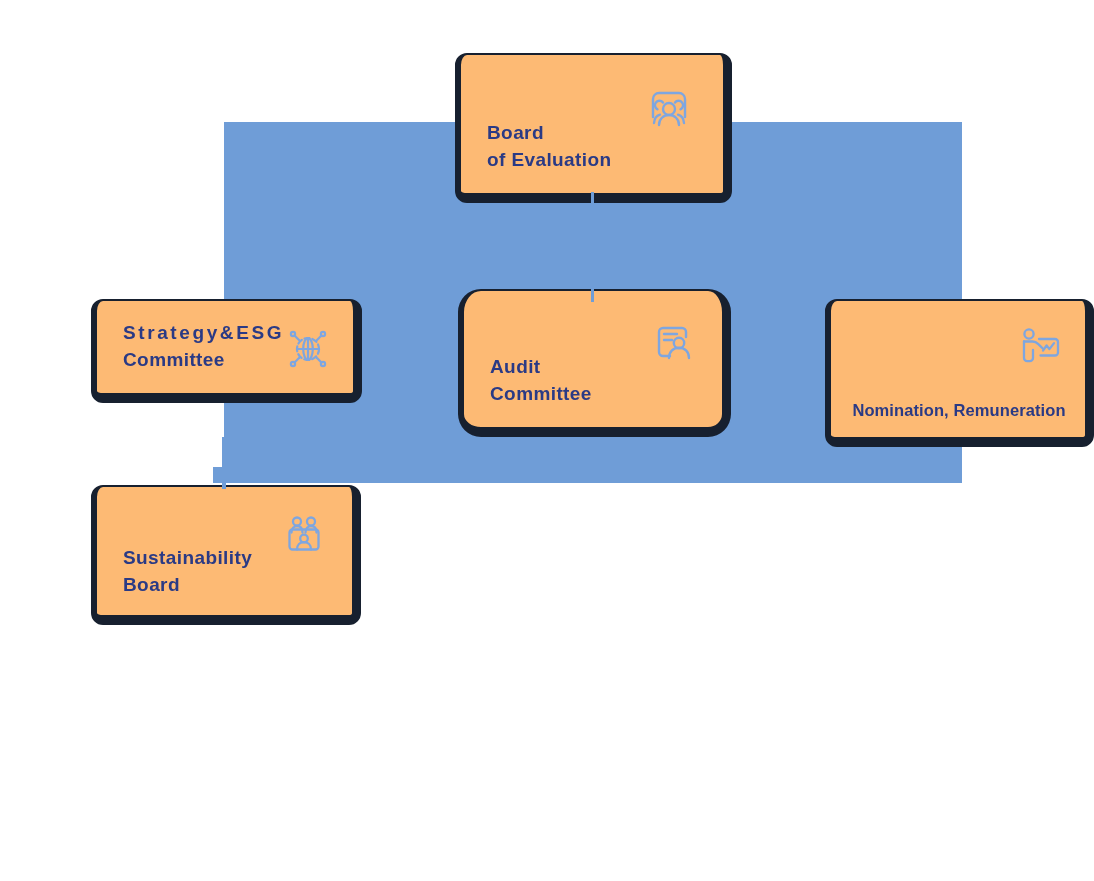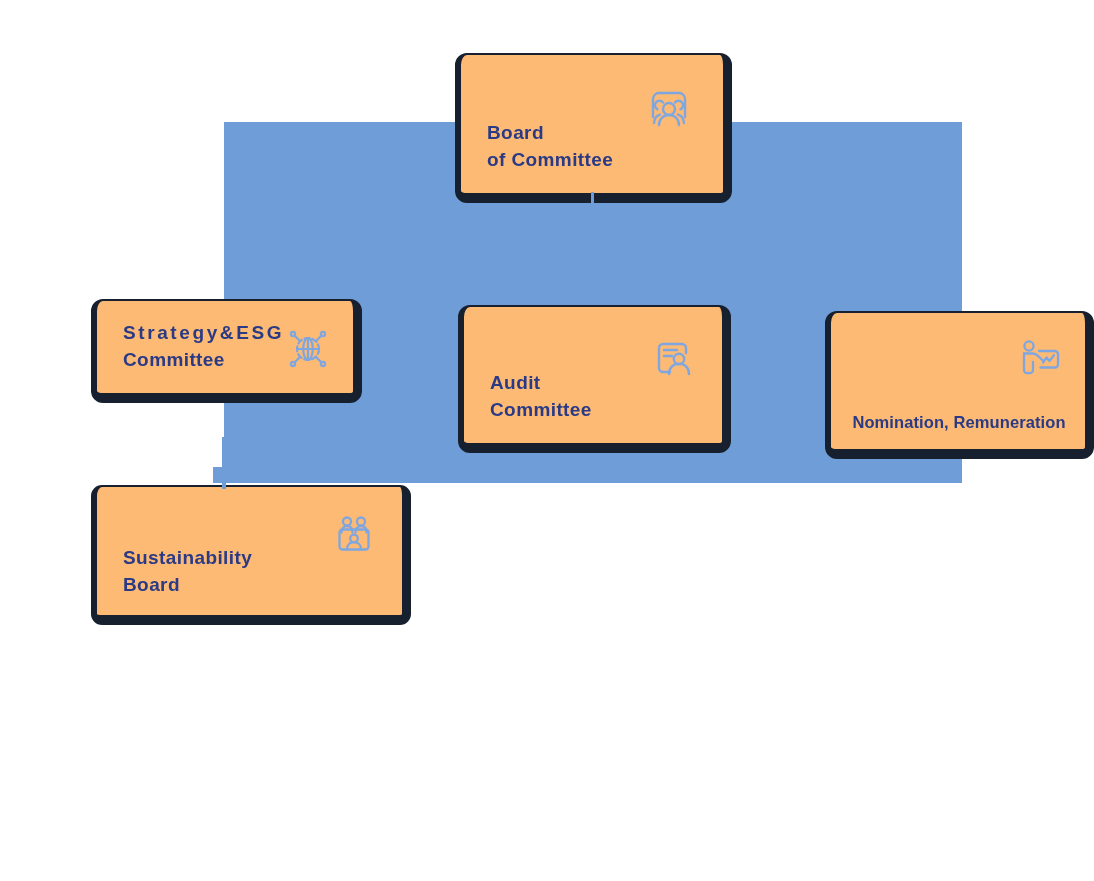--- a/index.html
+++ b/index.html
@@ -24,23 +24,23 @@
   .card-icon{position:absolute;top:26px;right:26px;width:48px;height:48px;color:#7EA6E0;}
   .card-icon svg{display:block;width:100%;height:100%;}
   .card-text{
     position:absolute;left:26px;bottom:20px;color:#2A3A85;
     font-size:19px;line-height:27px;font-weight:700;letter-spacing:0.4px;
   }
   .card-text span{display:block;}
 
   .card-board{left:455px;top:53px;width:277px;height:150px;}
   .card-strategy{left:91px;top:299px;width:271px;height:104px;}
-  .card-audit{left:458px;top:305px;width:273px;height:148px;}
-  .card-nomination{left:825px;top:311px;width:269px;height:148px;}
-  .card-sustainability{left:91px;top:485px;width:320px;height:140px;border-radius:11px;}
+  .card-audit{left:458px;top:289px;width:273px;height:148px;border-radius:23px;}
+  .card-nomination{left:825px;top:299px;width:269px;height:148px;}
+  .card-sustainability{left:91px;top:485px;width:270px;height:140px;}
 
   .card-board .card-icon{right:30px;top:30px;}
   .card-strategy .card-icon{right:21px;top:24px;}
   .card-strategy .line1{letter-spacing:2.6px;}
   .card-audit .card-icon{right:25px;top:27px;}
   .card-nomination .card-icon{right:20px;top:24px;}
   .card-nomination .card-text{
     left:6px;right:4px;bottom:15px;text-align:center;
     font-size:16.5px;line-height:24px;letter-spacing:0.1px;
   }
@@ -64,21 +64,21 @@
         <path d="M18 17.5 a4.5 4.5 0 1 0 -5.5 6.8"></path>
         <path d="M30 17.5 a4.5 4.5 0 1 1 5.5 6.8"></path>
         <circle cx="24" cy="24" r="6"></circle>
         <path d="M14 40 c0 -6 4.5 -10 10 -10 s10 4 10 10"></path>
         <path d="M9 38 c0.3 -4.5 2.6 -7.3 6 -8.3"></path>
         <path d="M39 38 c-0.3 -4.5 -2.6 -7.3 -6 -8.3"></path>
       </svg>
     </span>
     <div class="card-text">
       <span class="line1">Board</span>
-      <span class="line2">of Committee</span>
+      <span class="line2">of Evaluation</span>
     </div>
   </div>
 
   <div class="card card-strategy">
     <span class="card-icon">
       <svg viewBox="0 0 48 48" fill="none" stroke="currentColor" stroke-width="2.2" stroke-linecap="round" stroke-linejoin="round">
         <circle cx="24" cy="24" r="11" stroke-dasharray="5 3"></circle>
         <ellipse cx="24" cy="24" rx="4.8" ry="11"></ellipse>
         <path d="M13 24 H35"></path>
         <path d="M24 13 V35"></path>

